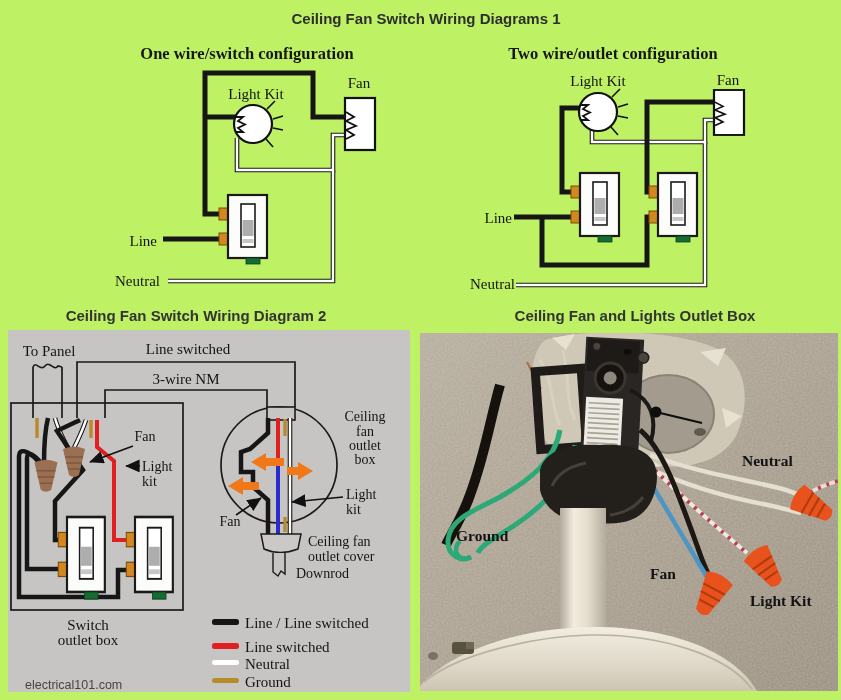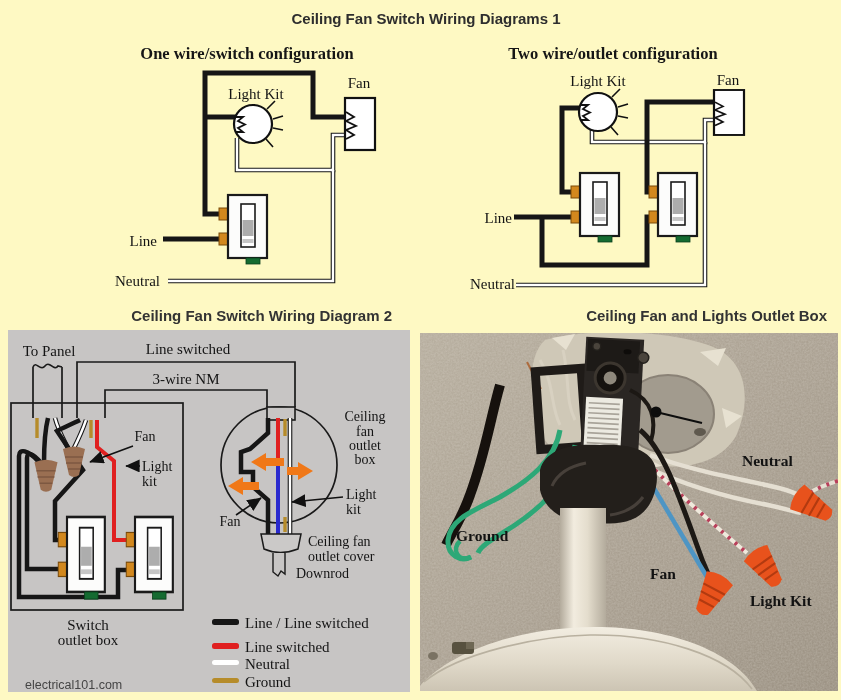--- a/index.html
+++ b/index.html
@@ -1,22 +1,22 @@
 <!DOCTYPE html>
 <html><head>
 <meta charset="utf-8">
 <style>
   html,body{margin:0;padding:0;background:#ffffff;}
-  .page{position:relative;width:841px;height:700px;background:#fef9c3;overflow:hidden;
+  .page{position:relative;width:841px;height:700px;background:#bef264;overflow:hidden;
         font-family:"Liberation Serif",serif;}
   .title{position:absolute;text-align:center;color:#2e2e2e;
          font-family:"Liberation Sans",sans-serif;font-weight:bold;font-size:15px;}
   .sec-title{position:absolute;text-align:center;font-weight:bold;}
   .sec-serif{font-family:"Liberation Serif",serif;font-size:16.5px;color:#161616;}
-  .sec-sans{font-family:"Liberation Sans",sans-serif;font-size:15px;color:#333333;text-align:right;}
+  .sec-sans{font-family:"Liberation Sans",sans-serif;font-size:15px;color:#333333;}
   svg{position:absolute;left:0;top:0;}
   svg text{font-family:"Liberation Serif",serif;fill:#141414;font-size:15px;}
   .t14{font-size:14px;}
   .wm{font-family:"Liberation Sans",sans-serif;font-size:12.5px;fill:#454545;}
   .photo-label{font-weight:bold;font-size:15.5px;fill:#121212;}
   .thick{stroke:#161616;stroke-width:5;fill:none;stroke-linejoin:miter;}
   .thick3{stroke:#161616;stroke-width:4.5;fill:none;}
   .nw-o{stroke:#161616;stroke-width:4.6;fill:none;}
   .nw-i{stroke:#ffffff;stroke-width:2.4;fill:none;}
   .red{stroke:#e02020;stroke-width:4;fill:none;}
@@ -28,21 +28,21 @@
 </head>
 <body>
 
 <div class="page">
 
   <div class="title" style="left:11px;top:10px;width:830px">Ceiling Fan Switch Wiring Diagrams 1</div>
 
   <div class="sec-title sec-serif" style="left:40px;top:44px;width:414px">One wire/switch configuration</div>
   <div class="sec-title sec-serif" style="left:406px;top:44px;width:414px">Two wire/outlet configuration</div>
   <div class="sec-title sec-sans" style="left:0;top:307px;width:392px">Ceiling Fan Switch Wiring Diagram 2</div>
-  <div class="sec-title sec-sans" style="left:413px;top:307px;width:414px">Ceiling Fan and Lights Outlet Box</div>
+  <div class="sec-title sec-sans" style="left:428px;top:307px;width:414px">Ceiling Fan and Lights Outlet Box</div>
 
   <svg width="841" height="700" viewBox="0 0 841 700">
     <defs>
       <g id="sw">
         <rect x="-9" y="13" width="10" height="12" fill="#d2881e" stroke="#7a4a08" stroke-width="1"></rect>
         <rect x="-9" y="38" width="10" height="12" fill="#d2881e" stroke="#7a4a08" stroke-width="1"></rect>
         <rect x="0" y="0" width="39" height="63" fill="#fcfcfb" stroke="#1a1a1a" stroke-width="2.2"></rect>
         <rect x="13" y="9" width="14" height="43" fill="#ffffff" stroke="#1a1a1a" stroke-width="1.6"></rect>
         <rect x="14.5" y="25" width="11" height="16" fill="#adadad"></rect>
         <rect x="14.5" y="44" width="11" height="4" fill="#c6c6c6"></rect>

